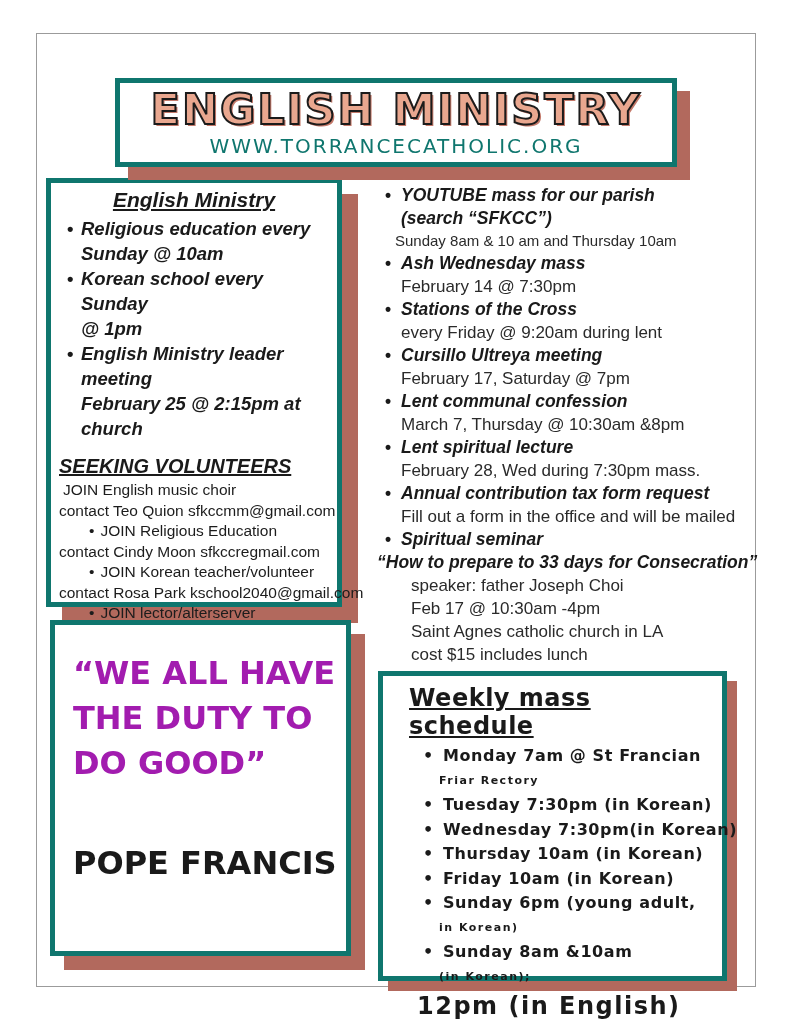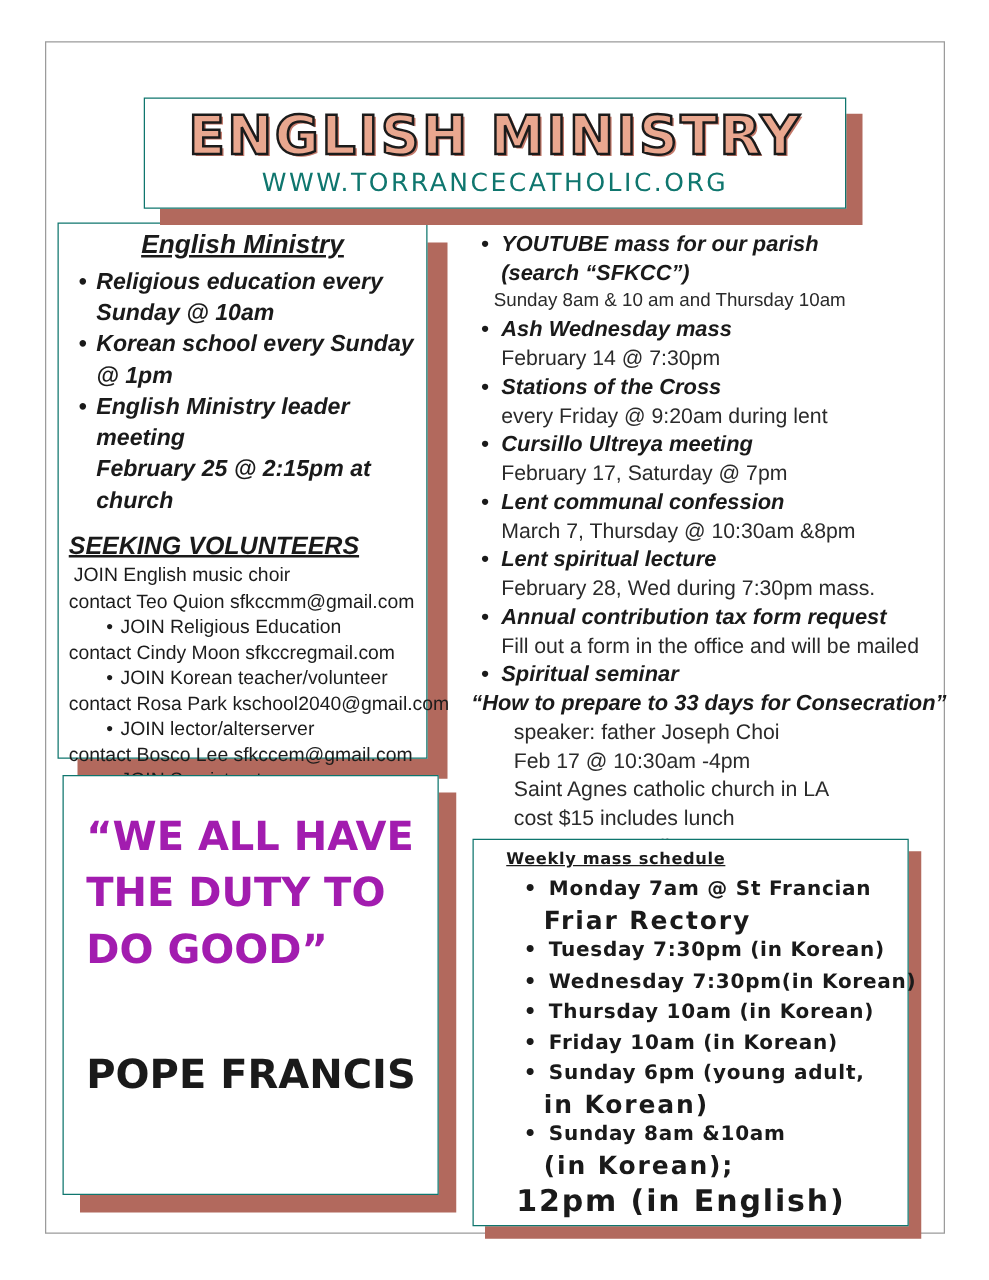--- a/index.html
+++ b/index.html
@@ -6,21 +6,21 @@
   html,body { background:#ffffff; }
   body {
     width:791px; height:1024px; position:relative; overflow:hidden;
     font-family:"Liberation Sans", sans-serif; color:#1a1a1a;
   }
   .page-frame {
     position:absolute; left:36px; top:33px; width:720px; height:954px;
     border:1px solid #9b9b9b; background:#ffffff;
   }
   .box {
-    position:absolute; background:#ffffff; border:1px solid #0f766e;
+    position:absolute; background:#ffffff; border:5px solid #0f766e;
   }
   
   .header-box {
     left:115px; top:78px; width:562px; height:89px;
     box-shadow:13px 13px 0 0 #b2695d;
     display:flex; flex-direction:column; align-items:center; justify-content:center;
     z-index:3;
   }
   .header-title {
     font-family:"DejaVu Sans", sans-serif; font-weight:800;
@@ -76,24 +76,24 @@
   .ev-detail-sm { padding-left:12px; font-size:15px; line-height:22px; color:#2a2a2a; white-space:nowrap; }
   .ev-quote { font-size:17.5px; font-weight:bold; font-style:italic; line-height:23px; margin-left:-6px; white-space:nowrap; }
   .ev-detail-ind { padding-left:28px; font-size:17px; line-height:23px; color:#2a2a2a; white-space:nowrap; }
   
   .weekly-box {
     left:378px; top:671px; width:349px; height:310px;
     box-shadow:10px 10px 0 0 #b2695d;
     padding:8px 10px 0 16px;
     font-family:"DejaVu Sans", sans-serif; font-weight:bold; z-index:2;
   }
-  .wk-title { font-size:13px; text-decoration:underline; margin-left:10px; margin-bottom:4px; letter-spacing:0.5px; }
+  .wk-title { font-size:24px; text-decoration:underline; margin-left:10px; margin-bottom:4px; letter-spacing:0.5px; }
   .wk-item { position:relative; padding-left:44px; font-size:16px; line-height:24.5px; letter-spacing:0.6px; white-space:nowrap; }
   .wk-item .dot { position:absolute; left:24px; }
-  .wk-cont { padding-left:40px; font-size:20px; line-height:24.5px; letter-spacing:1.5px; white-space:nowrap; }
+  .wk-cont { padding-left:40px; font-size:11px; line-height:24.5px; letter-spacing:1.5px; white-space:nowrap; }
   .wk-final { font-size:24px; letter-spacing:1.5px; margin-left:18px; margin-top:3px; white-space:nowrap; }
 </style>
 </head>
 <body>
 
 <div class="page-frame"></div>
 
 <div class="box header-box">
   <div class="header-title">ENGLISH MINISTRY</div>
   <div class="header-url">WWW.TORRANCECATHOLIC.ORG</div>

